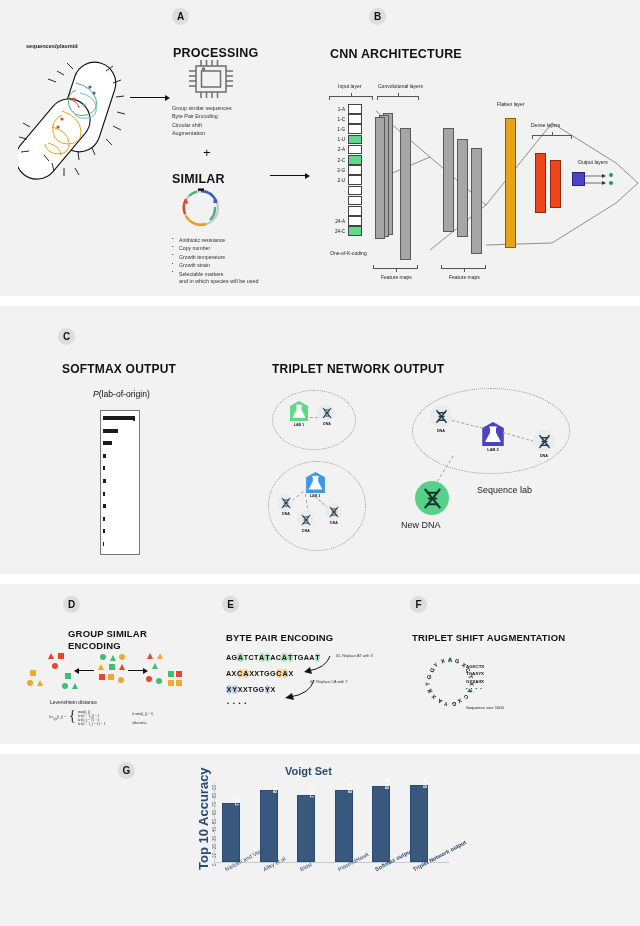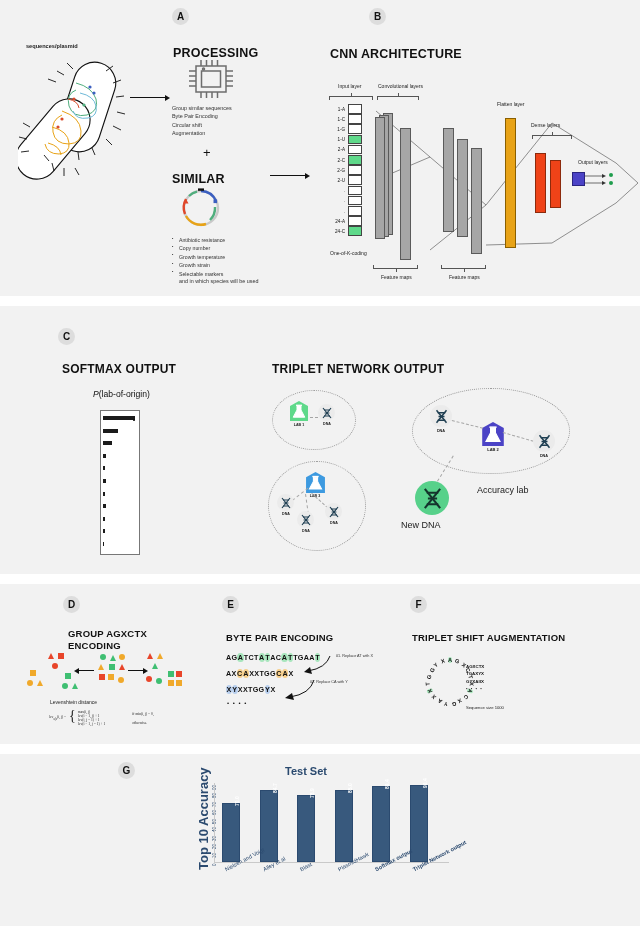--- a/index.html
+++ b/index.html
@@ -448,25 +448,25 @@
     <svg width="23" height="23" viewBox="0 0 12 12">
       <g stroke="#14342c" stroke-width="1.1" fill="none">
           <path d="M2 1 Q6 6 10 11"></path>
           <path d="M10 1 Q6 6 2 11"></path>
           <path d="M3 3 H9 M3.6 6 H8.4 M3 9 H9"></path>
         </g>
     </svg>
   </div>
   <div class="big-lbl" style="left:401px;top:520px;">New DNA</div>
   <div class="dashlink" style="left:437px;top:481px;width:30px;transform:rotate(-58deg);"></div>
-  <div class="big-lbl" style="left:477px;top:485px;">Accuracy lab</div>
+  <div class="big-lbl" style="left:477px;top:485px;">Sequence lab</div>
 
   <div class="panel-letter" style="left:63px;top:596px;">D</div>
   <h2 class="heading" style="left:68px;top:620px;font-size:9.5px;line-height:1.25;">
-    <span>GROUP AGXCTX</span><br>
+    <span>GROUP SIMILAR</span><br>
     <span>ENCODING</span>
   </h2>
 
   <div class="shape circ" style="left:100px;top:654px;background:#3fbf72;"></div>
   <div class="shape tri" style="left:110px;top:655px;border-bottom:6px solid #3fbf72;"></div>
   <div class="shape circ" style="left:119px;top:654px;background:#f0a92b;"></div>
   <div class="shape tri" style="left:98px;top:664px;border-bottom:6px solid #f0a92b;"></div>
   <div class="shape sq" style="left:109px;top:664px;background:#3fbf72;"></div>
   <div class="shape tri" style="left:119px;top:664px;border-bottom:6px solid #e8452a;"></div>
   <div class="shape sq" style="left:99px;top:674px;background:#e8452a;"></div>
@@ -567,21 +567,21 @@
 
   <div class="fseq" style="left:466px;top:663px;">
     <div>AGXCTX</div>
     <div>TGAXYX</div>
     <div>GYXAIIX</div>
     <div style="letter-spacing:1px;">• • • •</div>
   </div>
   <div class="fnote" style="left:466px;top:705px;">Sequence size 1000</div>
 
   <div class="panel-letter" style="left:118px;top:762px;">G</div>
-  <div class="chart-title" style="left:285px;top:765px;">Test Set</div>
+  <div class="chart-title" style="left:285px;top:765px;">Voigt Set</div>
   <div class="ylabel-g" style="left:196px;top:870px;">Top 10 Accuracy</div>
   <div id="g-yticks">
       <div class="ytick" style="left: 212px; top: 866px;">0</div>
       <div class="ytick" style="left: 212px; top: 857.522px;">10</div>
       <div class="ytick" style="left: 212px; top: 849.043px;">20</div>
       <div class="ytick" style="left: 212px; top: 840.565px;">30</div>
       <div class="ytick" style="left: 212px; top: 832.087px;">40</div>
       <div class="ytick" style="left: 212px; top: 823.609px;">50</div>
       <div class="ytick" style="left: 212px; top: 815.13px;">60</div>
       <div class="ytick" style="left: 212px; top: 806.652px;">70</div>

